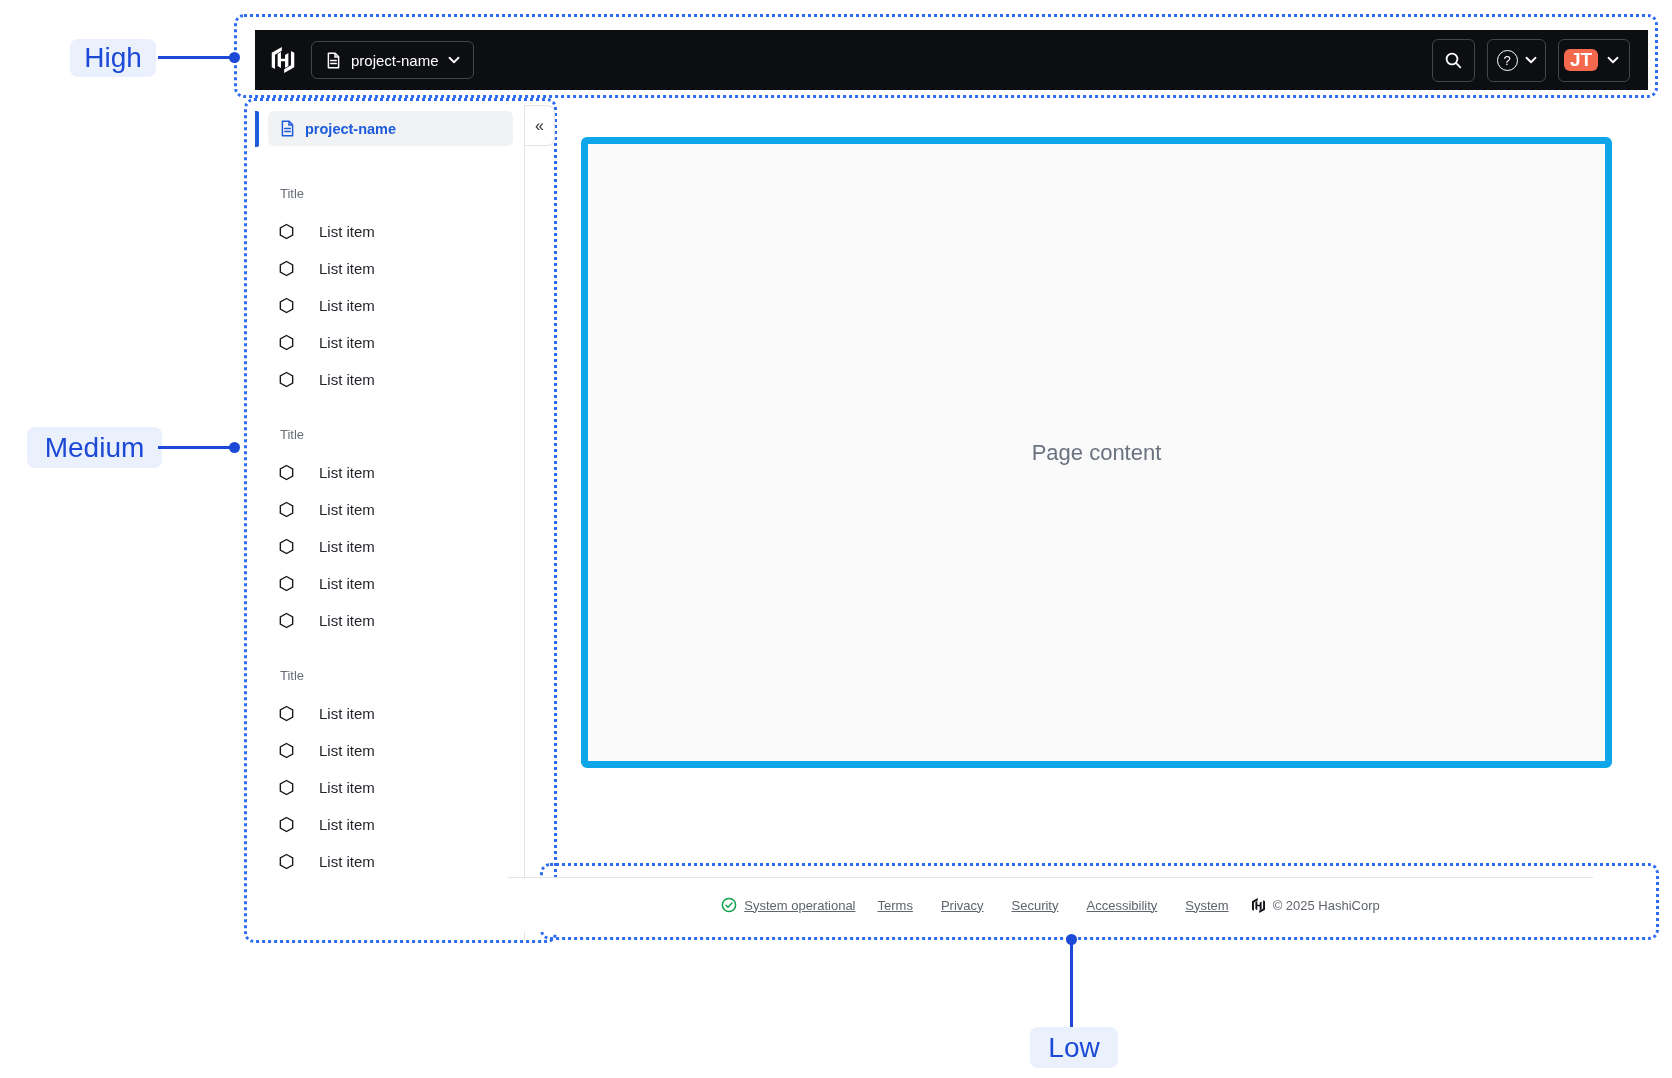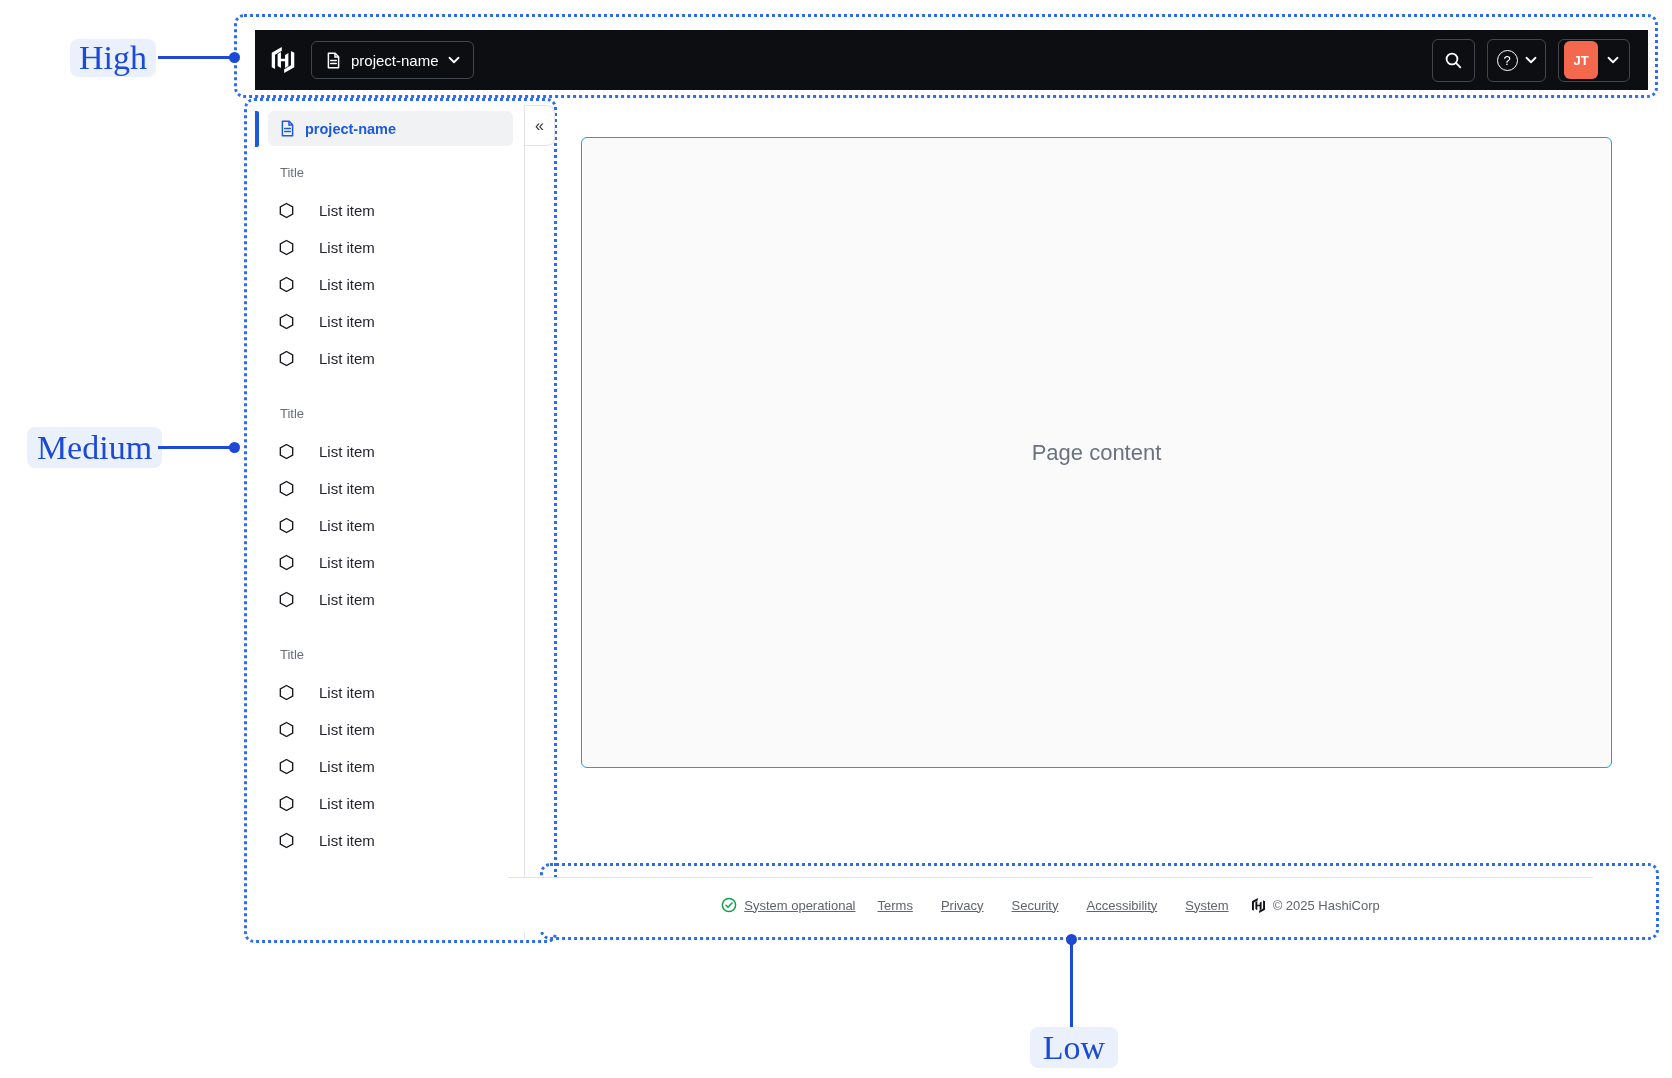--- a/index.html
+++ b/index.html
@@ -21,21 +21,21 @@
           font-family:"Liberation Sans",sans-serif;-webkit-font-smoothing:antialiased;}
 
   
   .dotted{position:absolute;border:3px dotted var(--ann-dot);border-radius:10px;box-sizing:border-box;}
   #region-high{left:234px;top:14px;width:1424px;height:84px;}
   #region-medium{left:244px;top:98px;width:313px;height:845px;}
   #region-low{left:540px;top:863px;width:1119px;height:77px;}
 
   
   .ann-label{position:absolute;background:var(--ann-bg);color:var(--ann-text);border-radius:8px;
-             display:flex;align-items:center;justify-content:center;font-size:34px;font-weight:500;font-family:Liberation Serif, serif;}
+             display:flex;align-items:center;justify-content:center;font-size:28px;font-weight:500;}
   #lbl-high{left:70px;top:39px;width:86px;height:38px;}
   #lbl-medium{left:27px;top:427px;width:135px;height:41px;}
   #lbl-low{left:1030px;top:1027px;width:88px;height:41px;}
   .conn{position:absolute;background:var(--ann-text);}
   #conn-high{left:158px;top:56px;width:74px;height:3px;}
   #conn-medium{left:158px;top:446px;width:74px;height:3px;}
   #conn-low{left:1070px;top:944px;width:3px;height:83px;}
   .conn-dot{position:absolute;width:11px;height:11px;border-radius:50%;background:var(--ann-text);}
   #dot-high{left:229px;top:52px;}
   #dot-medium{left:229px;top:442px;}
@@ -51,48 +51,48 @@
   .nav-spacer{flex:1;}
   .nav-group{display:flex;align-items:center;gap:12px;}
   .icon-btn{width:43px;height:43px;border:1px solid var(--nav-border);border-radius:6px;background:transparent;
             display:flex;align-items:center;justify-content:center;cursor:pointer;}
   .help-btn{width:59px;height:43px;border:1px solid var(--nav-border);border-radius:6px;background:transparent;
             display:flex;align-items:center;justify-content:center;gap:7px;cursor:pointer;}
   .q{width:21px;height:21px;border:1.6px solid #fff;border-radius:50%;color:#fff;font-size:13px;
      display:flex;align-items:center;justify-content:center;box-sizing:border-box;}
   .avatar-btn{height:43px;border:1px solid var(--nav-border);border-radius:6px;background:transparent;
               display:flex;align-items:center;gap:9px;padding:0 10px 0 5px;cursor:pointer;}
-  .avatar{width:34px;height:38px;border-radius:6px;background:var(--orange);color:#fff;font-size:13px;
+  .avatar{width:34px;height:22px;border-radius:6px;background:var(--orange);color:#fff;font-size:19px;
           font-weight:bold;display:flex;align-items:center;justify-content:center;}
 
   
   #sidenav{position:absolute;left:255px;top:105px;width:270px;height:835px;background:#fff;
            border-right:1px solid var(--border);box-sizing:border-box;}
   #flap{position:absolute;left:525px;top:105px;width:30px;height:41px;background:#fff;
         border:1px solid var(--border);border-left:none;border-radius:0 8px 8px 0;
         display:flex;align-items:center;justify-content:center;box-sizing:border-box;}
   .collapse-btn{border:none;background:none;font-size:16px;color:#2E3137;cursor:pointer;
                 font-family:inherit;line-height:1;padding:0;}
   .active-bar{position:absolute;left:0;top:6px;width:4px;height:36px;background:var(--blue-accent);
               border-radius:0 2px 2px 0;}
   .active-pill{position:absolute;left:13px;top:6px;width:245px;height:35px;background:#F1F2F4;border-radius:6px;
                display:flex;align-items:center;gap:9px;padding:0 11px;box-sizing:border-box;
                color:var(--blue-accent);font-size:14.5px;font-weight:600;cursor:pointer;}
-  .sections{position:absolute;left:0;top:59px;width:100%;}
+  .sections{position:absolute;left:0;top:80px;width:100%;}
   .section{margin-top:28px;}
   .section:first-child{margin-top:0;}
   .section-title{height:18px;line-height:18px;padding-left:25px;font-size:13px;color:var(--title-gray);
                  margin-bottom:10px;}
   .list-item{height:37px;display:flex;align-items:center;gap:24px;padding-left:23px;font-size:15px;
              color:var(--item-text);cursor:pointer;}
   .hex{display:flex;align-items:center;}
 
   
   #content{position:absolute;left:581px;top:137px;width:1031px;height:631px;background:#FAFAFA;
-           border:1px solid #0ea5e9;border-radius:6px;display:flex;align-items:center;justify-content:center;
+           border:7px solid #0ea5e9;border-radius:6px;display:flex;align-items:center;justify-content:center;
            box-sizing:border-box;}
   .placeholder{font-size:22px;color:#6A7280;}
 
   
   #footer{position:absolute;left:508px;top:877px;width:1085px;height:55px;background:#fff;
           border-top:1px solid var(--border);display:flex;align-items:center;justify-content:center;
           gap:22px;font-size:13px;color:var(--footer-text);box-sizing:border-box;}
   .f-status{display:flex;align-items:center;gap:7px;cursor:pointer;}
   .f-status span{text-decoration:underline;}
   .f-links{display:flex;align-items:center;gap:28px;}

